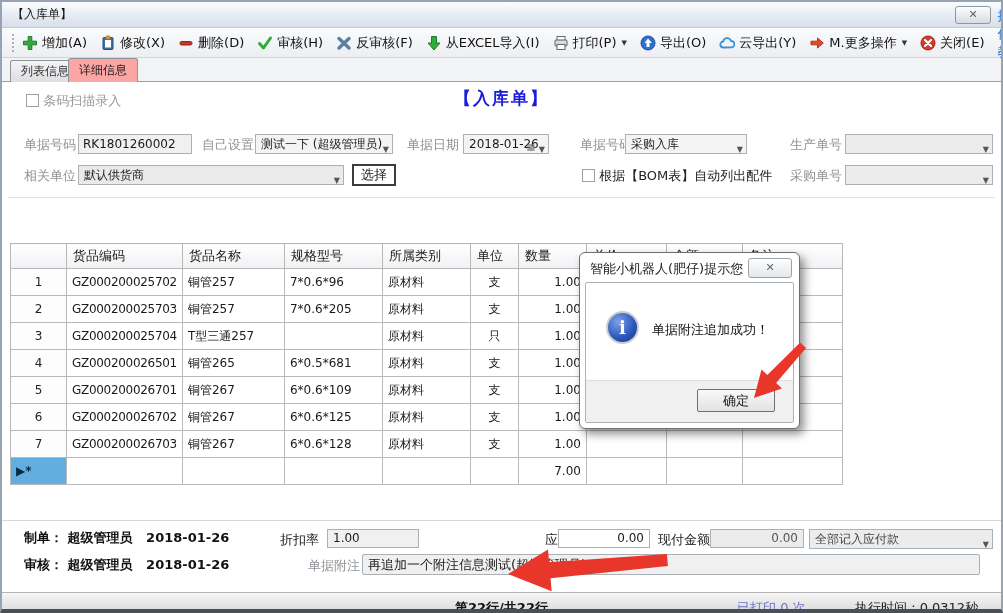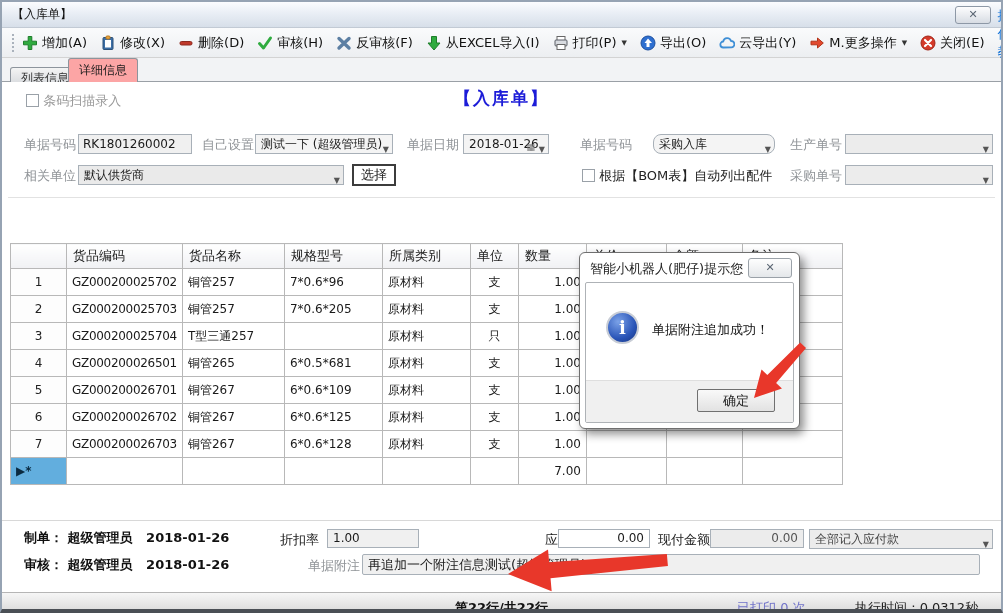--- a/index.html
+++ b/index.html
@@ -21,21 +21,21 @@
     background:linear-gradient(#fafbfc,#eceef1); border-bottom:1px solid #d3d3d3;
     display:flex; align-items:center; padding-left:10px; }
   .grip { width:3px; height:18px; border-left:2px dotted #aab2bc; margin-right:8px; }
   .tb-item { display:flex; align-items:center; gap:4px; margin-right:13px; font-size:13px; color:#111; cursor:pointer; white-space:nowrap; }
   .tb-item svg { display:block; }
   .caret { font-size:7px; color:#333; margin-left:1px; }
   .tutorial { color:#0d6fd6; font-size:13px; cursor:pointer; }
 
   
   .tabs { position:absolute; left:0; top:56px; right:0; height:24px; border-bottom:1px solid #9aa0a6; background:#f2f3f5; }
-  .tab { position:absolute; bottom:-1px; height:15px; padding:0 10px; line-height:21px; font-size:12px;
+  .tab { position:absolute; bottom:-1px; height:22px; padding:0 10px; line-height:21px; font-size:12px;
     border:1px solid #8d949c; border-bottom:none; border-radius:3px 3px 0 0; cursor:pointer; }
   .tab.inactive { left:8px; background:linear-gradient(#f4f4f4,#dcdee1); color:#333; }
   .tab.active { left:66px; background:#fca5a5; height:24px; line-height:23px; z-index:2; }
 
   .content { position:absolute; left:0; top:80px; right:0; bottom:29px; background:#fff; }
 
   
   .chk { display:inline-block; width:13px; height:13px; background:#fff; border:1px solid #9aa1a8; vertical-align:-2px; }
   .barcode-row { position:absolute; left:24px; top:10px; color:#9a9a9a; font-size:13px; }
   .page-title { position:absolute; left:0; right:0; top:5px; text-align:center; font-size:17px; font-weight:bold; letter-spacing:2px; }
@@ -214,21 +214,21 @@
     <span class="lbl" style="left:22px;top:54px;">单据号码</span>
     <span class="field" style="left:76px;top:52px;width:114px;">RK1801260002</span>
 
     <span class="lbl" style="left:200px;top:54px;">自己设置</span>
     <span class="dd" style="left:253px;top:52px;width:138px;"><span>测试一下 (超级管理员)</span><span class="arr">▼</span></span>
 
     <span class="lbl" style="left:405px;top:54px;">单据日期</span>
     <span class="dd" style="left:461px;top:52px;width:86px;padding-right:26px;"><span>2018-01-26</span><span style="position:absolute;right:13px;top:3px;font-size:9px;color:#777;">▦</span><span class="arr">▼</span></span>
 
     <span class="lbl" style="left:578px;top:54px;">单据号码</span>
-    <span class="dd" style="left:651px;top:52px;width:122px;border-radius:8px;"><span>采购入库</span><span class="arr">▼</span></span>
+    <span class="dd" style="left:623px;top:52px;width:122px;"><span>采购入库</span><span class="arr">▼</span></span>
 
     <span class="lbl" style="left:788px;top:54px;">生产单号</span>
     <span class="dd disabled" style="left:843px;top:52px;width:148px;"><span></span><span class="arr">▼</span></span>
 
     <span class="lbl" style="left:22px;top:85px;">相关单位</span>
     <span class="dd" style="left:76px;top:83px;width:266px;background:#eaeaea;"><span>默认供货商</span><span class="arr">▼</span></span>
     <span class="btn-choose" style="left:350px;top:82px;">选择</span>
 
     <span style="position:absolute;left:580px;top:85px;font-size:13px;color:#222;">
       <span class="chk"></span>

